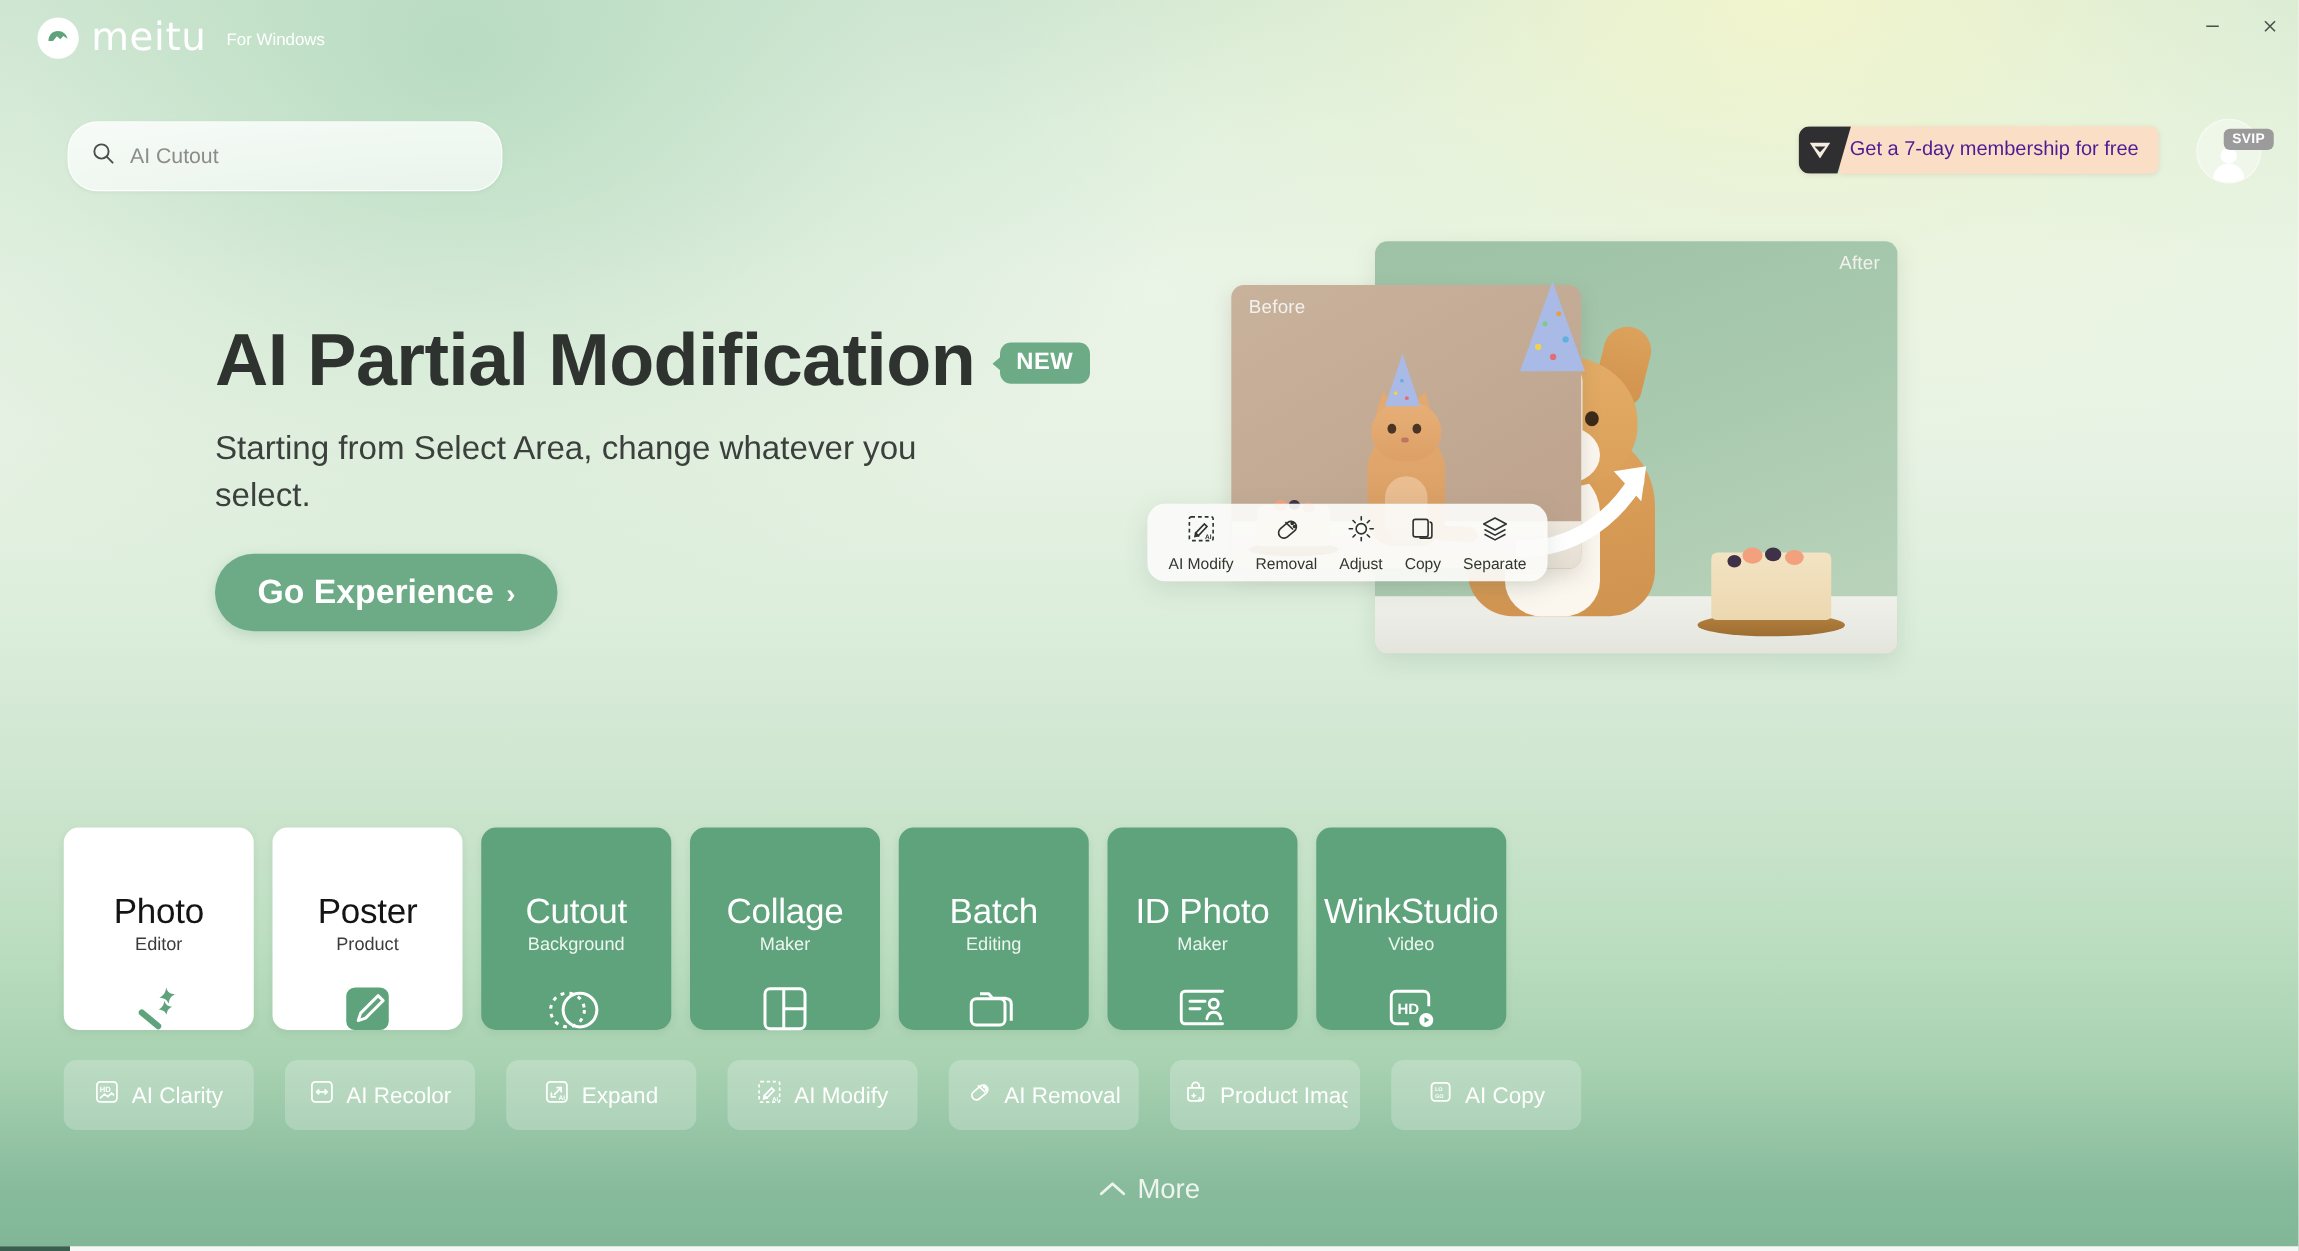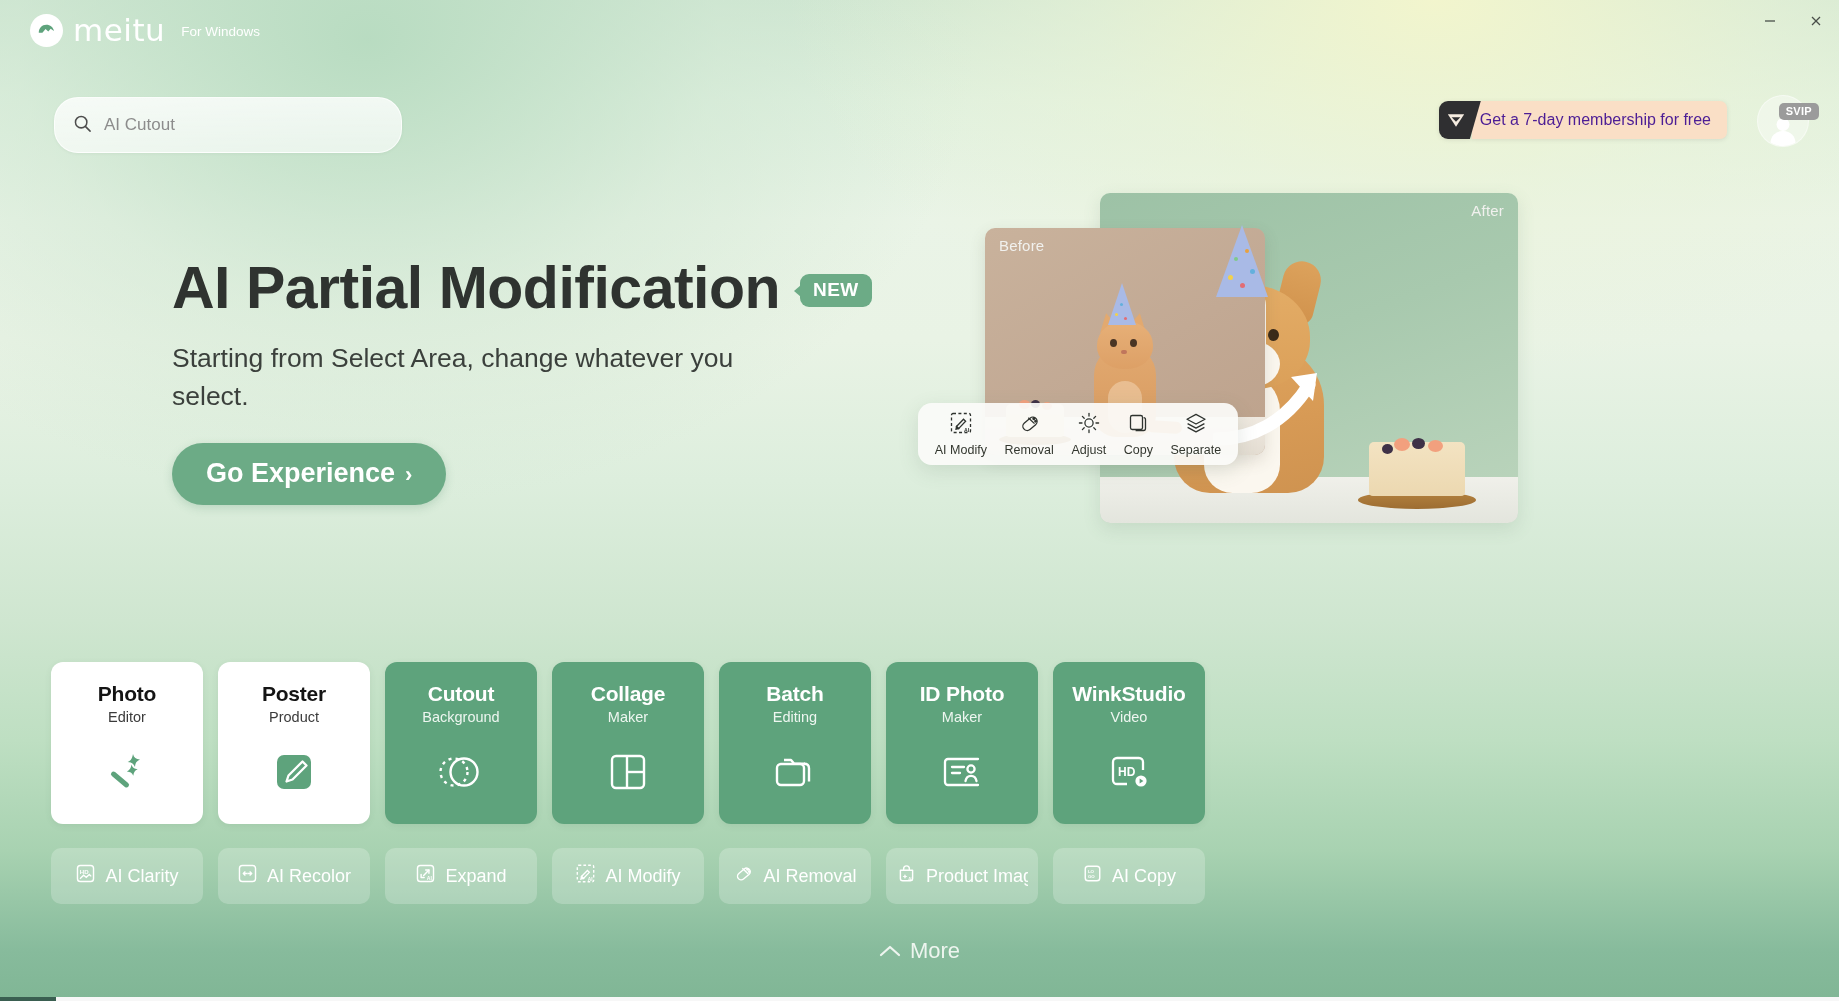--- a/index.html
+++ b/index.html
@@ -403,33 +403,33 @@
   }
   .card {
     width: 152px; height: 162px;
     border-radius: 12px;
     display: flex; flex-direction: column; align-items: center;
     padding-top: 20px;
     box-shadow: 0 2px 6px rgba(70,110,80,0.10);
   }
   .card.light { background: #ffffff; }
   .card.green { background: #5ea37c; }
-  .card .c-title { font-size: 21px; font-weight: 700; letter-spacing: -0.2px; }
+  .card .c-title { font-size: 28px; font-weight: 400; letter-spacing: -0.2px; margin-top: 31px; }
   .card .c-sub { font-size: 14.5px; margin-top: 3px; }
   .card.light .c-title { color: #141414; }
   .card.light .c-sub { color: #3b3b3b; }
   .card.green .c-title { color: #ffffff; }
   .card.green .c-sub { color: #eef6f0; }
   .card .c-icon { margin-top: 20px; display: flex; align-items: center; justify-content: center; height: 54px; }
 
   
   .chips {
     position: absolute;
     left: 51px; top: 848px;
-    display: flex; gap: 15px;
+    display: flex; gap: 25px;
   }
   .chip {
     width: 152px; height: 56px;
     border-radius: 10px;
     background: rgba(255,255,255,0.22);
     display: flex; align-items: center; justify-content: center;
     gap: 9px;
     color: #ffffff;
     font-size: 18px;
     overflow: hidden;

